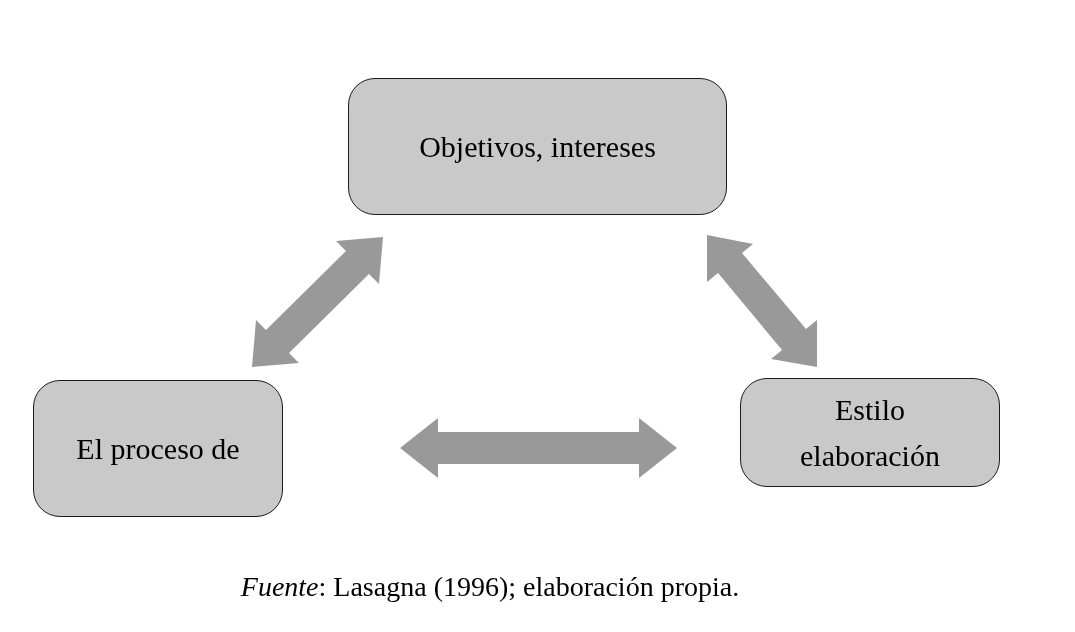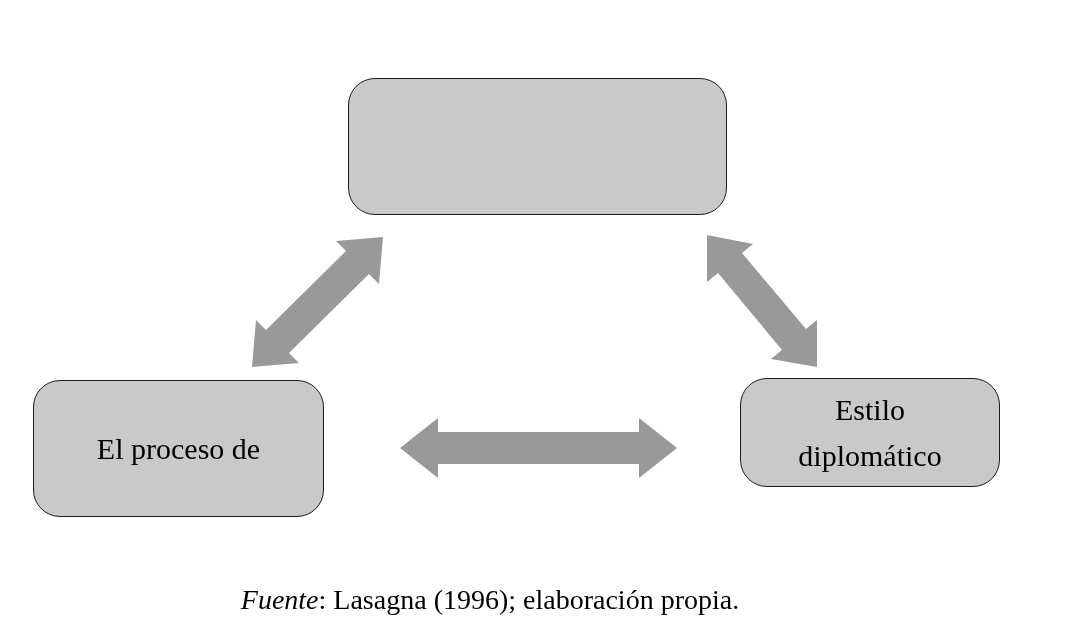--- a/index.html
+++ b/index.html
@@ -33,27 +33,27 @@
     border-radius: 27px;
     display: flex;
     flex-direction: column;
     align-items: center;
     justify-content: center;
     text-align: center;
     font-size: 30px;
     line-height: 46px;
   }
   .node-top   { left: 348px; top: 78px;  width: 379px; height: 137px; }
-  .node-left  { left: 33px;  top: 380px; width: 291px; height: 137px; }
+  .node-left  { left: 33px;  top: 380px; width: 250px; height: 137px; }
   .node-right { left: 740px; top: 378px; width: 260px; height: 109px; }
   .node .line { display: block; white-space: nowrap; }
   .caption {
     position: absolute;
     left: 0;
-    top: 583px;
+    top: 570px;
     width: 980px;
     text-align: center;
     font-size: 28px;
     line-height: 34px;
   }
   .caption .source-label { font-style: italic; }
 </style>
 </head>
 <body>
 
@@ -62,28 +62,29 @@
   <svg class="arrows" viewBox="0 0 1075 632" xmlns="http://www.w3.org/2000/svg" aria-hidden="true">
 
     <polygon points="252,367 299,363 289,353 369,274 379,284 383,237 336,241 346,251 266,330 256,320"></polygon>
 
     <polygon points="707,235 707,282 718,273 782,350 771,359 817,367 817,320 806,329 742,253 753,244"></polygon>
 
     <polygon points="400,448 438,418 438,432 639,432 639,418 677,448 639,478 639,464 438,464 438,478"></polygon>
   </svg>
 
   <div class="node node-top">
+    <span class="line">Objetivos, intereses</span>
   </div>
 
   <div class="node node-left">
     <span class="line">El proceso de</span>
   </div>
 
   <div class="node node-right">
     <span class="line">Estilo</span>
-    <span class="line">diplomático</span>
+    <span class="line">elaboración</span>
   </div>
 
   <div class="caption">
     <span class="source-label">Fuente</span><span>: Lasagna (1996); elaboración propia.</span>
   </div>
 
 </div>
 
 </body></html>

